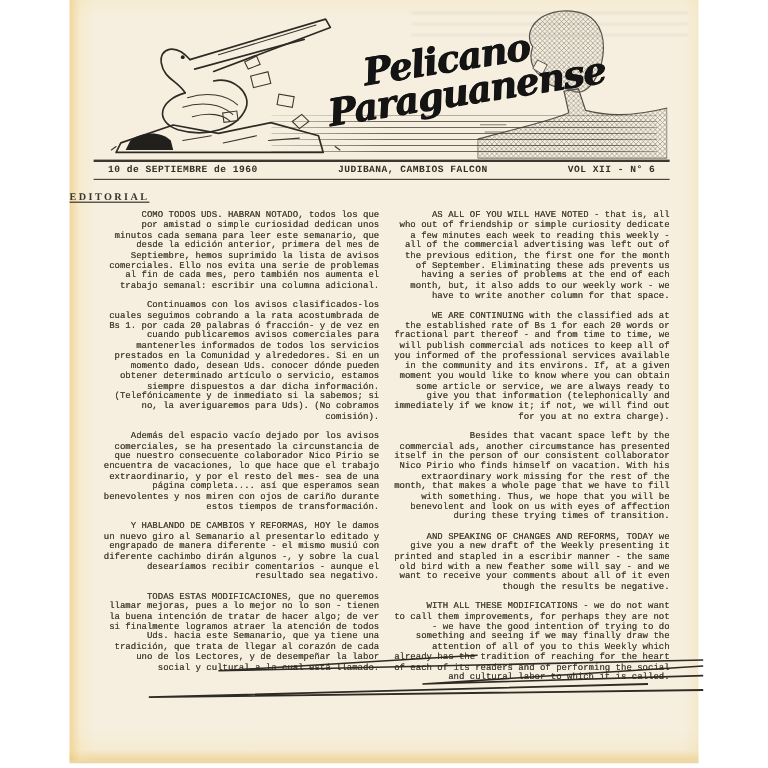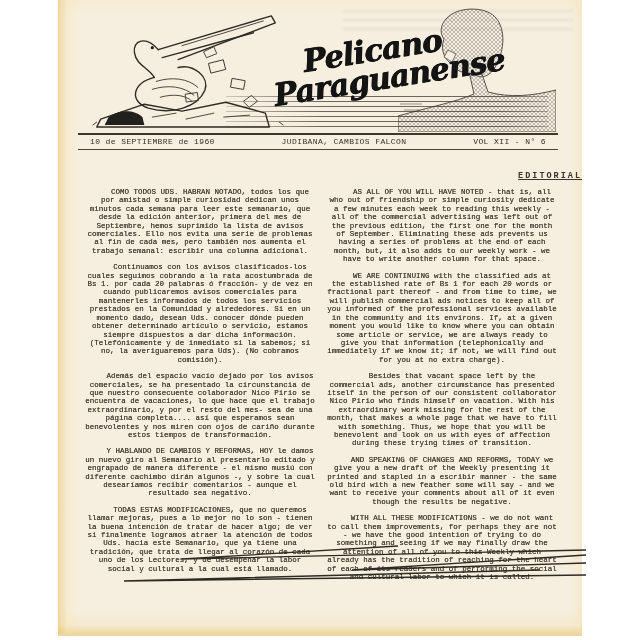--- a/index.html
+++ b/index.html
@@ -26,26 +26,26 @@
     color:#141414;line-height:0.92;}
   .title-line1{font-size:31px;padding-left:34px;letter-spacing:-1px;
     text-shadow:0.7px 0 0 #141414,0 0.5px 0 #141414;}
   .title-line2{font-size:31px;letter-spacing:-1px;
     text-shadow:0.7px 0 0 #141414,0 0.5px 0 #141414;}
   .ghost{position:absolute;left:285px;top:10px;width:230px;height:26px;opacity:0.10;
     background:repeating-linear-gradient(180deg,#6a6152 0 2px,transparent 2px 9px);filter:blur(1px);}
   
   #dateline{margin:0 24px 0 20px;border-top:2px solid #3c372f;border-bottom:1px solid #4a443b;
     display:flex;justify-content:space-between;align-items:center;
-    padding:2px 12px 3px 12px;font-size:8px;font-weight:normal;letter-spacing:0.4px;color:#35302a;text-align:right;}
+    padding:2px 12px 3px 12px;font-size:8px;font-weight:bold;letter-spacing:0.4px;color:#35302a;text-align:right;}
   
-  #editorial-heading{ text-align:right;margin-top:21px;font-size:8.5px;font-weight:bold;
-    letter-spacing:2px;text-decoration:underline;color:#3a352d;}
+  #editorial-heading{ text-align:left;margin-top:9px;font-size:8.5px;font-weight:bold;
+    letter-spacing:2px;text-decoration:underline;color:#3a352d;font-family:Liberation Serif, serif;}
   #columns{display:flex;gap:10px;padding:7px 24px 0 26px;}
-  .col{flex:1;font-size:7.5px;line-height:8.4px;color:#474136;text-align:center;
+  .col{flex:1;font-size:7.5px;line-height:8.4px;color:#474136;text-align:right;
     text-shadow:0 0 0.35px rgba(64,56,44,0.85);}
   .col p{margin:0 0 8px 0;text-indent:20px;}
   
   .flourish{position:absolute;left:62px;top:543px;width:468px;height:46px;}
   .art-stroke{stroke:#2e2a24;fill:none;stroke-width:1.4;stroke-linecap:round;stroke-linejoin:round;}
   .art-thin{stroke:#3a352d;fill:none;stroke-width:0.9;stroke-linecap:round;}
   .art-fill{fill:#22201c;stroke:none;}
 </style>
 </head>
 <body>

